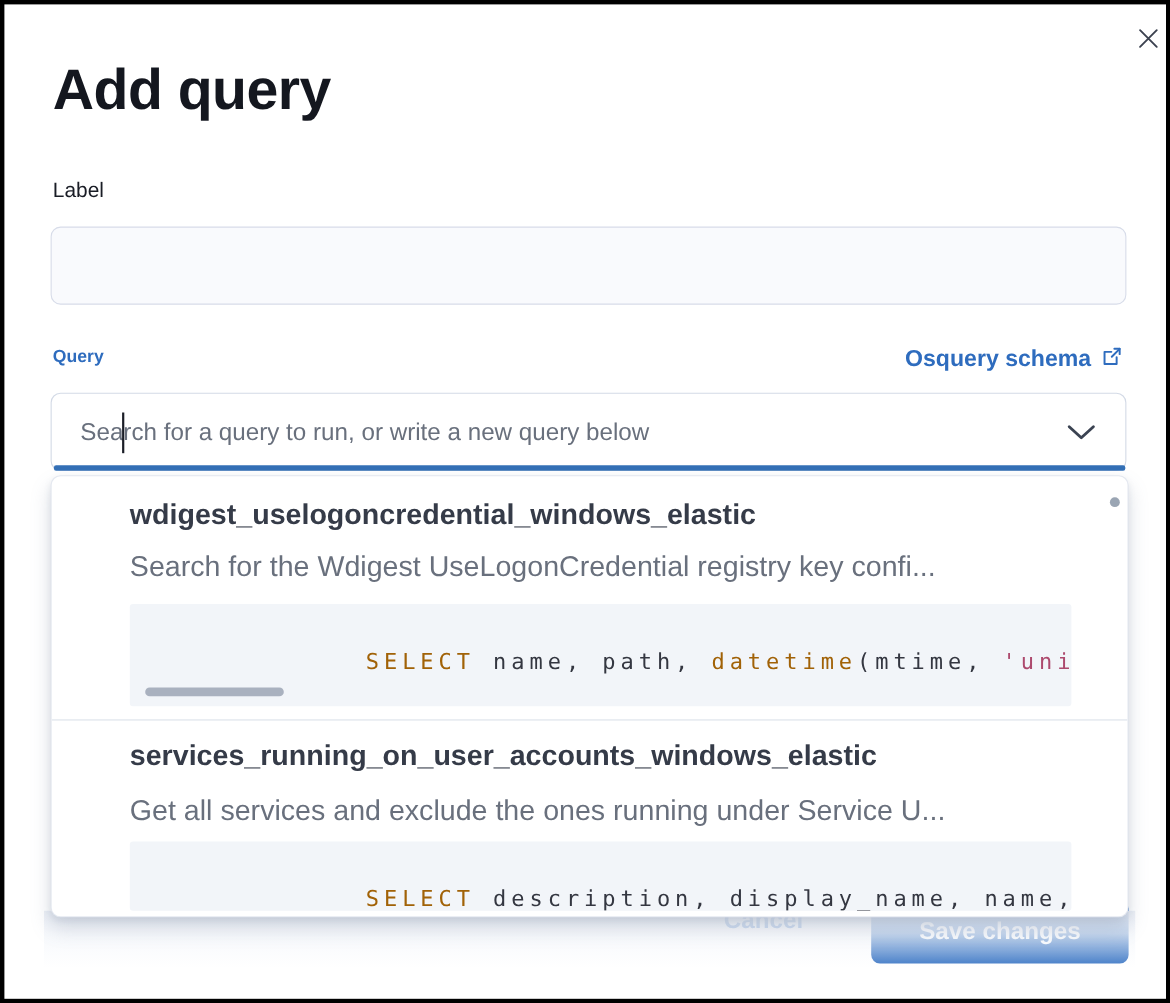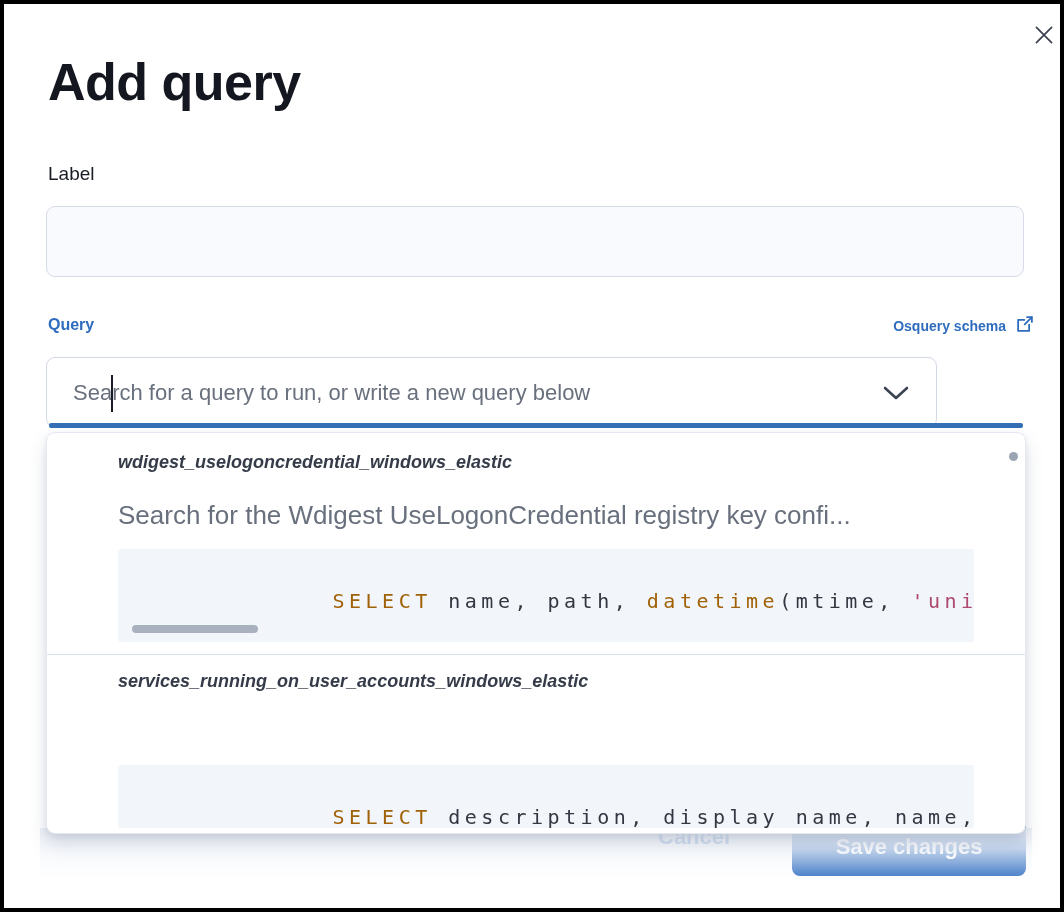--- a/index.html
+++ b/index.html
@@ -15,24 +15,24 @@
   .page-title{position:absolute;left:44px;top:48px;font-size:52px;font-weight:700;color:#14171f;letter-spacing:-0.5px;}
   
   .form-label{position:absolute;left:44px;top:159px;font-size:19px;font-weight:400;color:#1a1d26;}
   .label-input{
     position:absolute;left:42px;top:202px;width:978px;height:71px;box-sizing:border-box;
     background:#f9fafd;border:1px solid #d7dce9;border-radius:9px;resize:none;
     font-family:"Liberation Sans",sans-serif;font-size:21px;color:#343741;padding:12px 16px;outline:none;
   }
   
   .query-label{position:absolute;left:44px;top:312px;font-size:16px;font-weight:700;color:#2e6cbe;}
-  .schema-link{position:absolute;right:24px;top:309px;display:flex;align-items:center;gap:8px;color:#2e6cbe;font-size:14px;font-weight:600;text-decoration:none;cursor:pointer;}
+  .schema-link{position:absolute;right:38px;top:309px;display:flex;align-items:center;gap:8px;color:#2e6cbe;font-size:21px;font-weight:600;text-decoration:none;cursor:pointer;}
   
   .combobox{
-    position:absolute;left:42px;top:353px;width:891px;height:71px;box-sizing:border-box;
+    position:absolute;left:42px;top:353px;width:978px;height:71px;box-sizing:border-box;
     background:#fff;border:1px solid #d3dae6;border-radius:9px;display:flex;align-items:center;
   }
   .caret{position:absolute;left:64px;top:17px;width:2px;height:37px;background:#1a1d26;}
   .combo-input{
     flex:1;margin-left:24px;border:none;outline:none;background:transparent;
     font-family:"Liberation Sans",sans-serif;font-size:22px;color:#343741;
   }
   .combo-input::placeholder{color:#69707d;opacity:1;}
   .combo-chevron{margin-right:26px;display:flex;align-items:center;}
   .focus-bar{position:absolute;left:45px;top:419px;width:974px;height:5px;background:#3470b6;border-radius:2px;}
@@ -48,21 +48,21 @@
     background:linear-gradient(to bottom, rgba(235,239,246,0.96) 0%, rgba(244,247,251,0.75) 40%, rgba(255,255,255,0) 100%);
   }
   
   .dropdown{
     position:absolute;left:42px;top:428px;width:980px;height:402px;z-index:3;box-sizing:border-box;
     background:#fff;border:1px solid rgba(205,214,228,0.55);border-radius:9px;overflow:hidden;
     box-shadow:0 10px 18px rgba(104,120,146,0.22), 0 3px 6px rgba(104,120,146,0.12);
   }
   .scroll-dot{position:absolute;left:962px;top:19px;width:9px;height:9px;border-radius:50%;background:#9aa5b3;}
   .option{position:absolute;left:0;width:100%;}
-  .opt-title{position:absolute;left:71px;font-size:18px;font-weight:700;color:#353b48;white-space:nowrap;font-style:italic;}
+  .opt-title{position:absolute;left:71px;font-size:26px;font-weight:700;color:#353b48;white-space:nowrap;}
   .opt-desc{position:absolute;left:71px;font-size:26px;color:#69707d;white-space:nowrap;}
   .code-block{
     position:absolute;left:71px;width:856px;background:#f2f5f9;border-radius:3px;overflow:hidden;
   }
   .code-line{
     position:absolute;left:16px;top:16px;white-space:pre;overflow:hidden;
     font-family:"DejaVu Sans Mono","Liberation Mono",monospace;font-size:20px;letter-spacing:4.5px;color:#343741;
   }
   .tk-keyword{color:#a16207;}
   .tk-string{color:#ad4a6e;}
@@ -126,20 +126,21 @@
             <span class="tk-keyword">SELECT</span><span> name, path, </span><span class="tk-keyword">datetime</span><span>(mtime, </span><span class="tk-string">'unixepoch'</span>
           </div>
           <div class="hscroll-thumb"></div>
         </div>
       </div>
 
       <div class="opt-divider"></div>
 
       <div class="option" style="top:222px;height:180px;">
         <div class="opt-title" style="top:16px;">services_running_on_user_accounts_windows_elastic</div>
+        <div class="opt-desc" style="top:66px;">Get all services and exclude the ones running under Service U...</div>
         <div class="code-block" style="top:110px;height:63px;">
           <div class="code-line">
             <span class="tk-keyword">SELECT</span><span> description, display_name, name, path, pid,</span>
           </div>
         </div>
       </div>
     </div>
 
   </div>
 </div>

